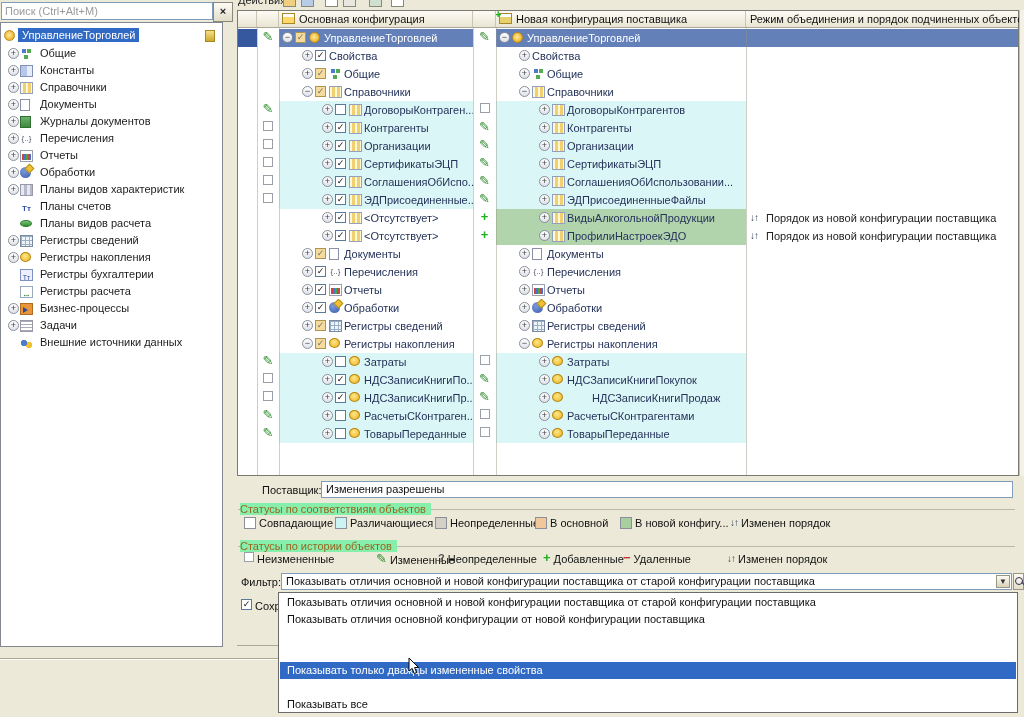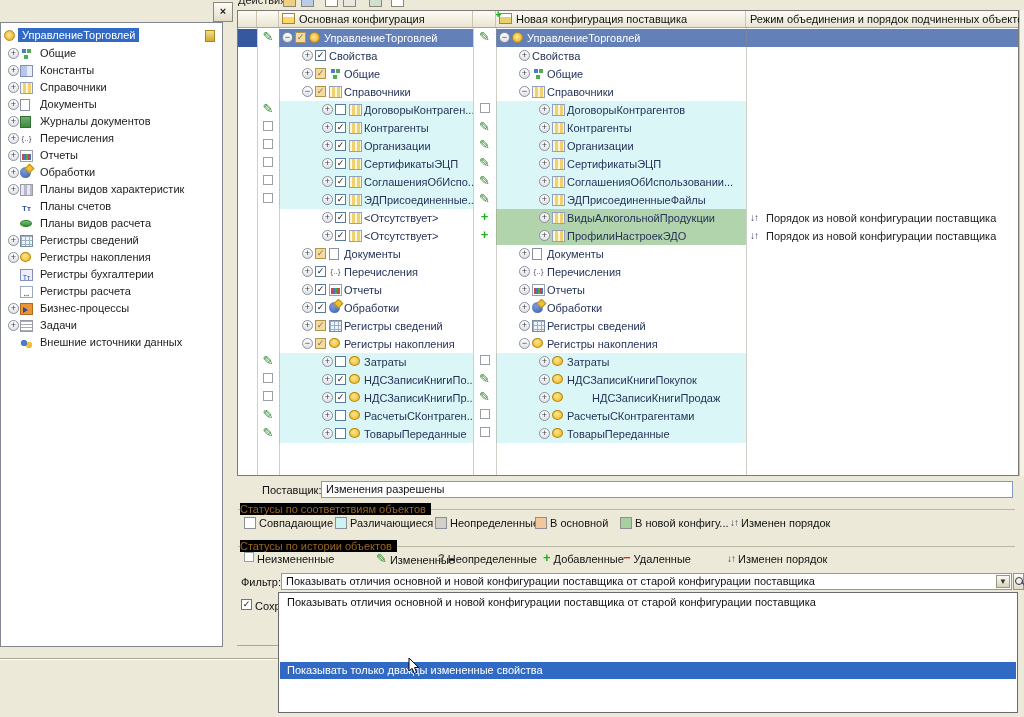--- a/index.html
+++ b/index.html
@@ -83,21 +83,21 @@
   .st-cell{text-align:center;line-height:16px;background:#fff}
   .vline{position:absolute;top:0;bottom:0;width:1px;background:rgba(150,148,130,.45)}
   #grid-scrollbar{position:absolute;left:1019px;top:10px;width:5px;height:466px;background:#f4f2e6;border-left:1px solid #c5c1ac;box-sizing:border-box}
   .mode-cell .st-ud{position:absolute;left:4px;top:3px}
   .mode-txt{position:absolute;left:20px;top:3px;color:#222;white-space:nowrap}
 
   
   .fld-label{position:absolute;color:#111}
   .sunken{position:absolute;background:#fff;border:1px solid #7f9db9;box-sizing:border-box;font:11px "Liberation Sans","DejaVu Sans",sans-serif;color:#111;padding:1px 4px;white-space:nowrap;overflow:hidden}
   .grp-line{position:absolute;height:1px;background:#bcb8a6}
-  .grp-title{position:absolute;color:#99651f;background:#000000;padding-right:5px}
+  .grp-title{position:absolute;color:#99651f;background:#86efac;padding-right:5px}
   .lg-item{position:absolute;height:13px;white-space:nowrap}
   .lg-sw{display:inline-block;width:12px;height:12px;border:1px solid #8a8f98;box-sizing:border-box;vertical-align:middle}
   .lg-txt{margin-left:3px;vertical-align:middle;color:#111}
   #filter-combo{left:281px;top:573px;width:731px;height:17px}
   #filter-drop-btn{position:absolute;left:996px;top:575px;width:14px;height:13px;background:linear-gradient(#fdfbf5,#d8d2ba);border:1px solid #9a9684;text-align:center;line-height:11px;font-size:8px;color:#333;box-sizing:border-box}
   #filter-search-btn{position:absolute;left:1013px;top:573px;width:11px;height:17px;background:linear-gradient(#fdfbf5,#e2ddc8);border:1px solid #9a9684;box-sizing:border-box}
   .lens{position:absolute;left:1px;top:3px;width:6px;height:6px;border:1px solid #335;border-radius:50%}
   .lens::after{content:"";position:absolute;left:5px;top:5px;width:4px;height:1px;background:#335;transform:rotate(45deg)}
 
   
@@ -108,20 +108,21 @@
   #save-cb-box{position:absolute;left:241px;top:599px}
   #cursor{position:absolute;left:408px;top:658px;z-index:30}
   .hr-line{position:absolute;height:1px;background:#aca899}
   .hr-line2{position:absolute;height:1px;background:#fffef4}
 </style>
 </head>
 <body>
 
 <div id="screen">
 
+  <input id="search-input" placeholder="Поиск (Ctrl+Alt+M)" style="">
   <div id="search-close">×</div>
 
   <div id="sidebar-panel">
     <div class="sb-row" style="top:4px">
       <span class="ti ti-config-root" style="left:3px"></span>
       <span id="sb-root-sel">УправлениеТорговлей</span>
       <span class="sb-marker"></span>
     </div>
     <div id="sidebar-items">
         <div class="sb-row" style="top: 22px;">
@@ -673,19 +674,21 @@
 
   <span class="cb" id="save-cb-box">✓</span>
   <span class="fld-label" style="left:255px;top:600px;width:24px;overflow:hidden;white-space:nowrap;display:inline-block;position:absolute">Сохра</span>
 
   <div class="hr-line" style="left:237px;top:645px;width:41px"></div>
   <div class="hr-line" style="left:0;top:658px;width:278px"></div>
   <div class="hr-line2" style="left:0;top:659px;width:278px"></div>
 
   <div id="dropdown">
       <div class="dd-item" style="top: 1px;">Показывать отличия основной и новой конфигурации поставщика от старой конфигурации поставщика</div>
+      <div class="dd-item" style="top: 18px;">Показывать отличия основной конфигурации от новой конфигурации поставщика</div>
       <div class="dd-item selected" style="top: 69px;">Показывать только дважды измененные свойства</div>
+      <div class="dd-item" style="top: 103px;">Показывать все</div>
     </div>
 
   <svg id="cursor" width="12" height="17" viewBox="0 0 12 17">
     <path d="M1 0 L1 13 L4.2 10.4 L6.2 15.5 L8.6 14.5 L6.6 9.6 L10.5 9.4 Z" fill="#fff" stroke="#000" stroke-width="1"></path>
   </svg>
 </div>
 
 </body></html>

